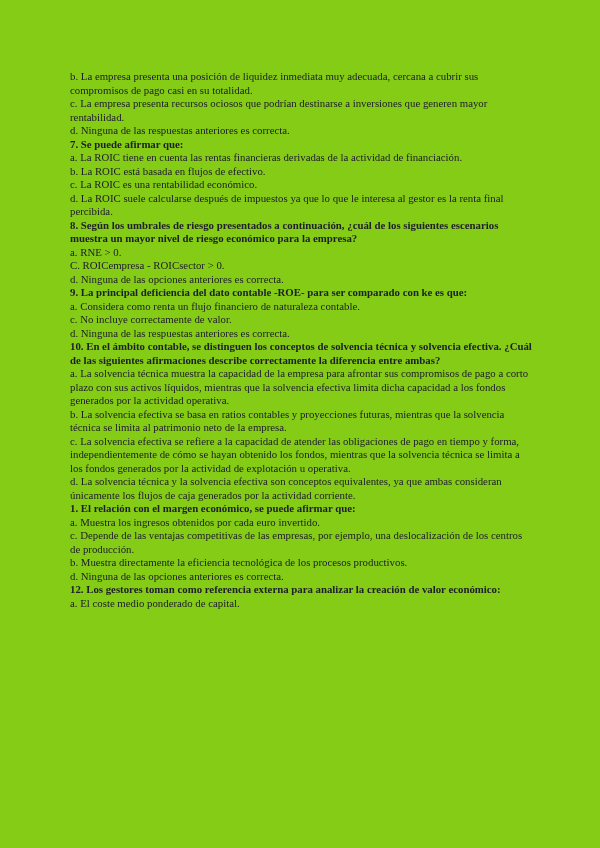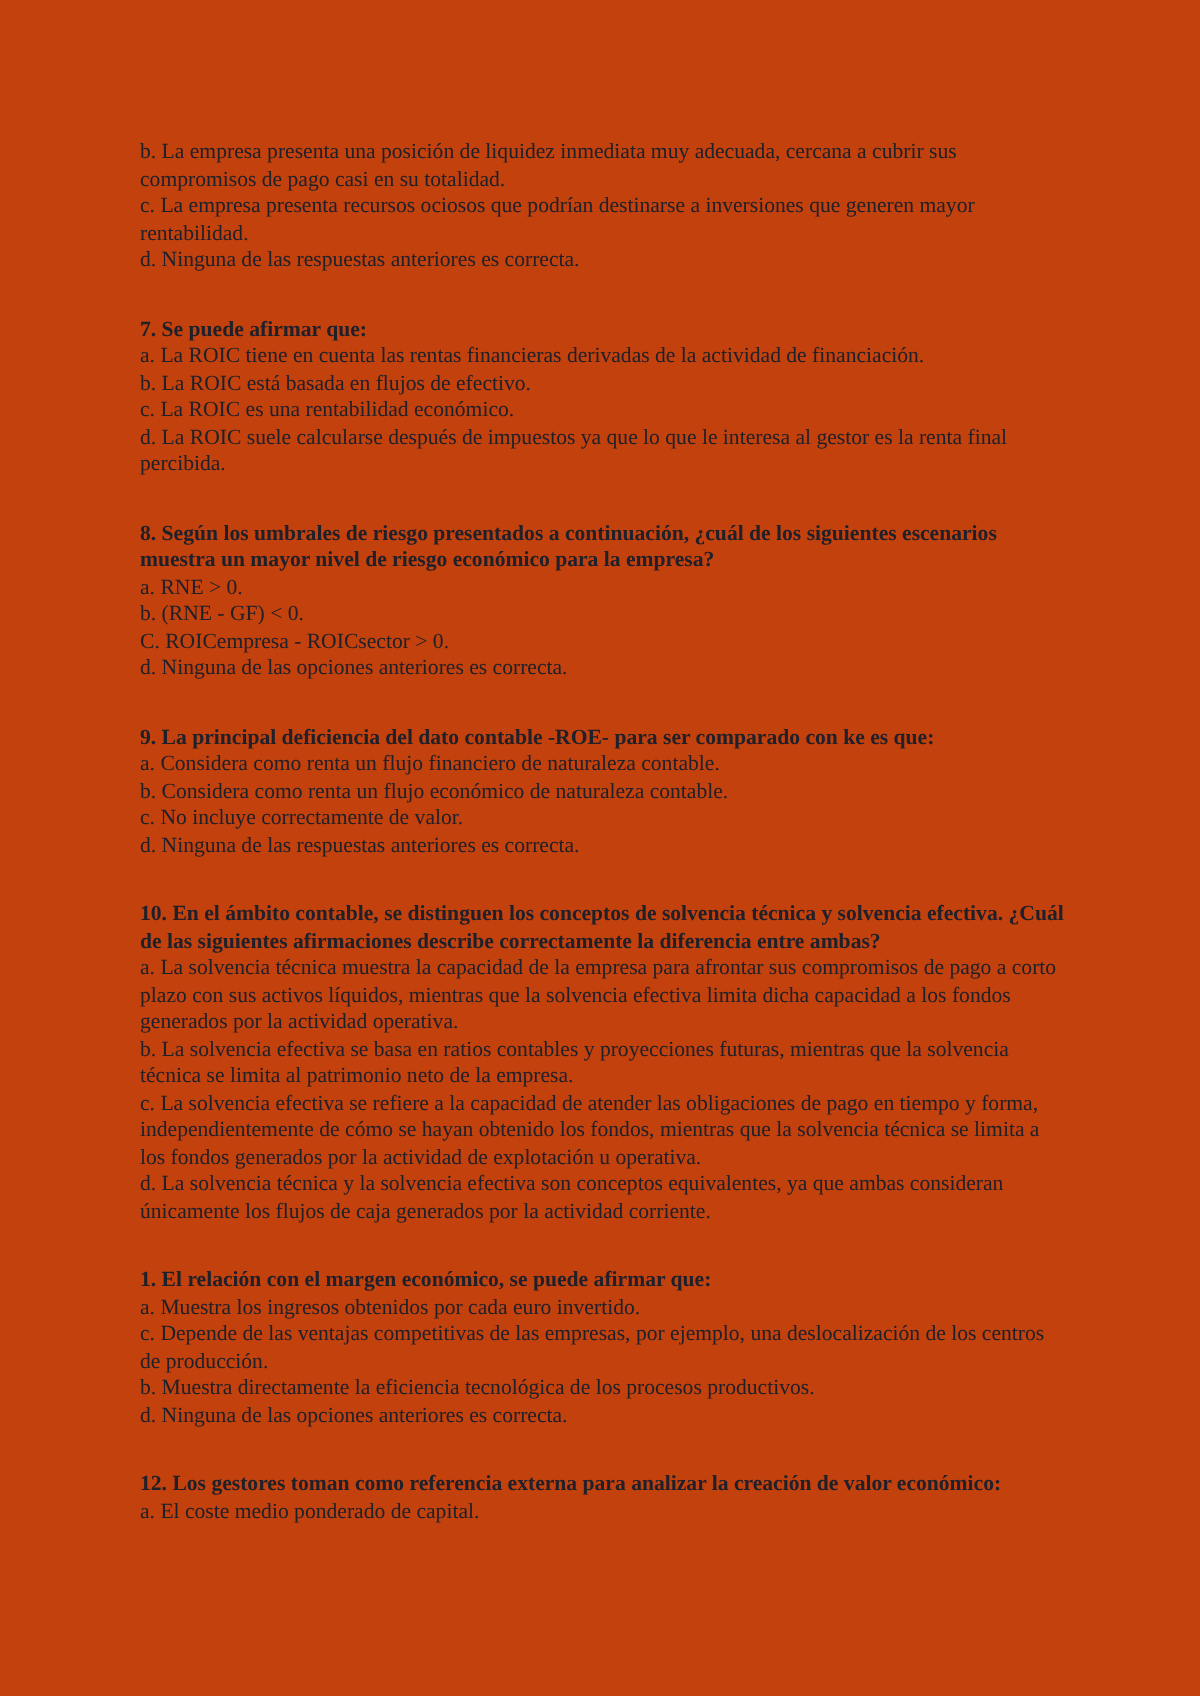--- a/index.html
+++ b/index.html
@@ -12,32 +12,31 @@
     height: 848px;
     overflow: hidden;
     font-family: "Liberation Serif", "DejaVu Serif", serif;
     color: #20202a;
   }
   .page {
     box-sizing: border-box;
     width: 600px;
     height: 848px;
     padding: 70px 66px 40px 70px;
-    background: #c2410c;
+    background: #84cc16;
   }
   .doc {
     font-size: 10.8px;
     line-height: 13.5px;
     text-align: left;
   }
   .doc p {
     margin: 0;
   }
   .question {
-    margin-top: 21px;
     font-family: Liberation Serif, serif;
   }
   .q-title {
     font-weight: bold;
   }
 </style>
 </head>
 <body>
 
 <div class="page">
@@ -48,28 +47,26 @@
       <div class="question">
         <p class="q-title">7. Se puede afirmar que:</p>
         <p>a. La ROIC tiene en cuenta las rentas financieras derivadas de la actividad de financiación.</p>
         <p>b. La ROIC está basada en flujos de efectivo.</p>
         <p>c. La ROIC es una rentabilidad económico.</p>
         <p>d. La ROIC suele calcularse después de impuestos ya que lo que le interesa al gestor es la renta final percibida.</p>
       </div>
       <div class="question">
         <p class="q-title">8. Según los umbrales de riesgo presentados a continuación, ¿cuál de los siguientes escenarios muestra un mayor nivel de riesgo económico para la empresa?</p>
         <p>a. RNE &gt; 0.</p>
-        <p>b. (RNE - GF) &lt; 0.</p>
         <p>C. ROICempresa - ROICsector &gt; 0.</p>
         <p>d. Ninguna de las opciones anteriores es correcta.</p>
       </div>
       <div class="question">
         <p class="q-title">9. La principal deficiencia del dato contable -ROE- para ser comparado con ke es que:</p>
         <p>a. Considera como renta un flujo financiero de naturaleza contable.</p>
-        <p>b. Considera como renta un flujo económico de naturaleza contable.</p>
         <p>c. No incluye correctamente de valor.</p>
         <p>d. Ninguna de las respuestas anteriores es correcta.</p>
       </div>
       <div class="question">
         <p class="q-title">10. En el ámbito contable, se distinguen los conceptos de solvencia técnica y solvencia efectiva. ¿Cuál de las siguientes afirmaciones describe correctamente la diferencia entre ambas?</p>
         <p>a. La solvencia técnica muestra la capacidad de la empresa para afrontar sus compromisos de pago a corto plazo con sus activos líquidos, mientras que la solvencia efectiva limita dicha capacidad a los fondos generados por la actividad operativa.</p>
         <p>b. La solvencia efectiva se basa en ratios contables y proyecciones futuras, mientras que la solvencia técnica se limita al patrimonio neto de la empresa.</p>
         <p>c. La solvencia efectiva se refiere a la capacidad de atender las obligaciones de pago en tiempo y forma, independientemente de cómo se hayan obtenido los fondos, mientras que la solvencia técnica se limita a los fondos generados por la actividad de explotación u operativa.</p>
         <p>d. La solvencia técnica y la solvencia efectiva son conceptos equivalentes, ya que ambas consideran únicamente los flujos de caja generados por la actividad corriente.</p>
       </div>

